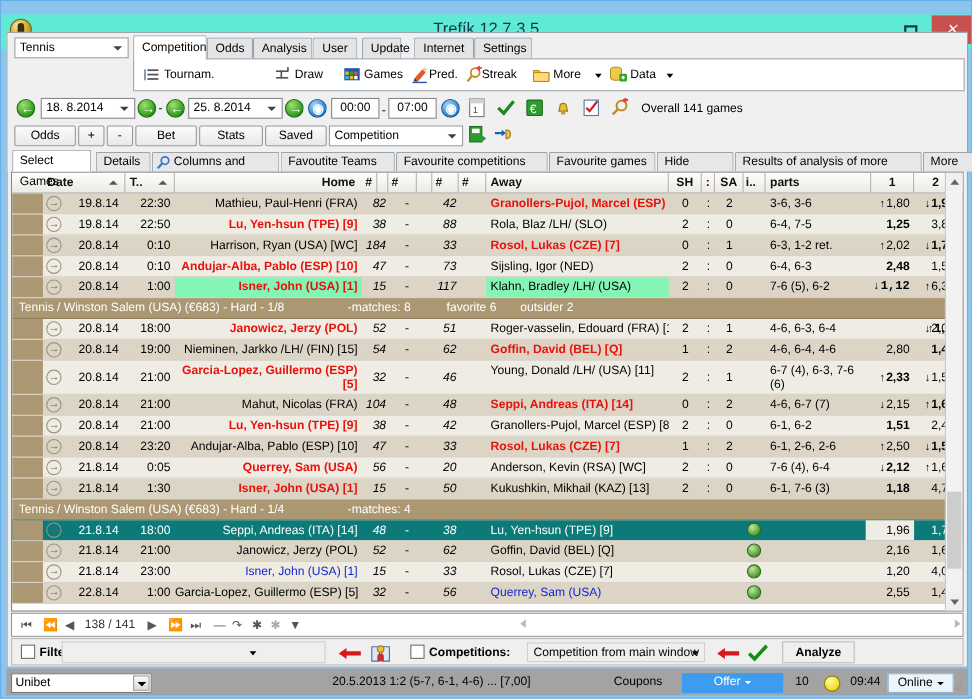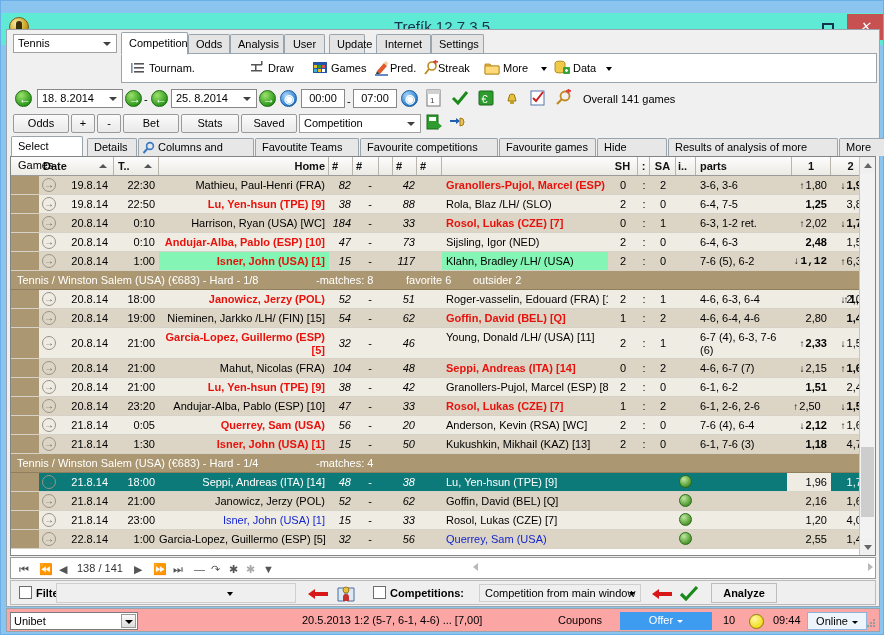--- a/index.html
+++ b/index.html
@@ -212,21 +212,21 @@
     font-size:11px;font-weight:bold;text-align:center;line-height:18px;
   }
   .compcombo{
     position:absolute;left:468px;top:3px;width:162px;height:18px;
     background:#efefef;border:1px solid #cfcfcf;box-sizing:border-box;font-size:11px;
   }
   .compcombo .cv{position:absolute;left:5px;top:2px;}
   .compcombo .arrow{position:absolute;right:5px;top:7px;width:0;height:0;border-left:3px solid transparent;border-right:3px solid transparent;border-top:4px solid #000;}
 
   
-  .statusbar{position:absolute;left:5px;top:607px;width:874px;height:24px;background:#fca5a5;border:1px solid #9aa4ad;box-sizing:border-box;}
+  .statusbar{position:absolute;left:5px;top:607px;width:874px;height:24px;background:#a3a3a3;border:1px solid #9aa4ad;box-sizing:border-box;}
   .sb-combo{position:absolute;left:3px;top:3px;width:128px;height:18px;background:#fff;border:1px solid #7a7a7a;box-sizing:border-box;font-size:11px;}
   .sb-combo .cv{position:absolute;left:3px;top:2px;}
   .sb-combo .btn{position:absolute;right:1px;top:1px;width:15px;height:14px;background:linear-gradient(#fafafa,#dcdcdc);border:1px solid #9a9a9a;box-sizing:border-box;}
   .sb-combo .btn i{position:absolute;left:3px;top:5px;width:0;height:0;border-left:4px solid transparent;border-right:4px solid transparent;border-top:4px solid #000;}
   .sb-txt{position:absolute;top:5px;font-size:11px;color:#000;}
   .offerbtn{
     position:absolute;left:613px;top:3px;width:92px;height:18px;background:#3d9bf0;
     color:#fff;font-size:11px;text-align:center;line-height:17px;
   }
   .offerbtn .caret{display:inline-block;width:0;height:0;margin-left:4px;vertical-align:middle;
@@ -499,26 +499,27 @@
     <div class="grid">
       <div class="ghead">
         <div class="ghc" style="left:28px;width:75px;padding-left:4px;">
           <span>Date</span>
           <span class="sortarr" style="left:60px;"></span>
         </div>
         <div class="ghc" style="left:103px;width:45px;padding-left:4px;">
           <span>T..</span>
           <span class="sortarr" style="left:30px;"></span>
         </div>
-        <div class="ghc rt" style="left:148px;width:170px;padding-right:3px;"><span>Home</span></div>
+        <div class="ghc rt" style="left:162px;width:170px;padding-right:19px;"><span>Home</span></div>
         <div class="ghc" style="left:318px;width:24px;padding-left:3px;"><span>#</span></div>
         <div class="ghc" style="left:342px;width:26px;padding-left:3px;"><span>#</span></div>
         <div class="ghc" style="left:368px;width:14px;"><span></span></div>
         <div class="ghc" style="left:382px;width:24px;padding-left:3px;"><span>#</span></div>
         <div class="ghc" style="left:406px;width:25px;padding-left:3px;"><span>#</span></div>
+        <div class="ghc" style="left:431px;width:166px;padding-left:4px;"><span>Away</span></div>
         <div class="ghc ctr" style="left:597px;width:30px;"><span>SH</span></div>
         <div class="ghc ctr" style="left:627px;width:12px;"><span>:</span></div>
         <div class="ghc ctr" style="left:639px;width:26px;"><span>SA</span></div>
         <div class="ghc" style="left:665px;width:20px;padding-left:2px;"><span>i..</span></div>
         <div class="ghc" style="left:685px;width:96px;padding-left:4px;"><span>parts</span></div>
         <div class="ghc ctr" style="left:781px;width:39px;"><span>1</span></div>
         <div class="ghc ctr" style="left:820px;width:39px;border-right:none;"><span>2</span></div>
       </div>
 
       <div class="grows" id="rows-host">
@@ -705,21 +706,21 @@
             <div class="cell rt" style="left: 103px; width: 45px;;padding-right:4px;">23:20</div>
             <div class="cell rt " style="left: 148px; width: 170px;;padding-right:4px;">Andujar-Alba, Pablo (ESP) [10]</div>
             <div class="cell ital rt" style="left: 318px; width: 24px;;padding-right:2px;">47</div>
             <div class="cell ctr" style="left: 350px; width: 18px;">-</div>
             <div class="cell ital rt" style="left: 382px; width: 24px;;padding-right:2px;">33</div>
             <div class="cell red bold" style="left: 431px; width: 166px;;padding-left:4px;">Rosol, Lukas (CZE) [7]</div>
             <div class="cell ctr" style="left: 597px; width: 30px;">1</div>
             <div class="cell ctr" style="left: 627px; width: 12px;">:</div>
             <div class="cell ctr" style="left: 639px; width: 26px;">2</div>
             <div class="cell " style="left: 685px; width: 96px;;padding-left:4px;">6-1, 2-6, 2-6</div>
-            <div class="cell rt" style="left: 776px; width: 44px; padding-right: 4px; text-align: center;"><span style="font-size: 10px; font-weight: normal; margin-right: 1px;">↑</span><span>2,50</span></div>
+            <div class="cell rt" style="left: 776px; width: 44px; padding-right: 4px;"><span style="font-size: 10px; font-weight: normal; margin-right: 1px;">↑</span><span>2,50</span></div>
             <div class="cell rt bold" style="left: 820px; width: 41px; padding-right: 4px;"><span style="font-size: 10px; font-weight: normal; margin-right: 1px;">↓</span><span>1,50</span></div>
           </div>
           <div class="row">
             <div class="sidestrip"></div>
             <div class="arrbtn">→</div>
             <div class="cell rt" style="left: 31px; width: 72px;;padding-right:6px;">21.8.14</div>
             <div class="cell rt" style="left: 103px; width: 45px;;padding-right:4px;">0:05</div>
             <div class="cell rt red bold" style="left: 148px; width: 170px;;padding-right:4px;">Querrey, Sam (USA)</div>
             <div class="cell ital rt" style="left: 318px; width: 24px;;padding-right:2px;">56</div>
             <div class="cell ctr" style="left: 350px; width: 18px;">-</div>

